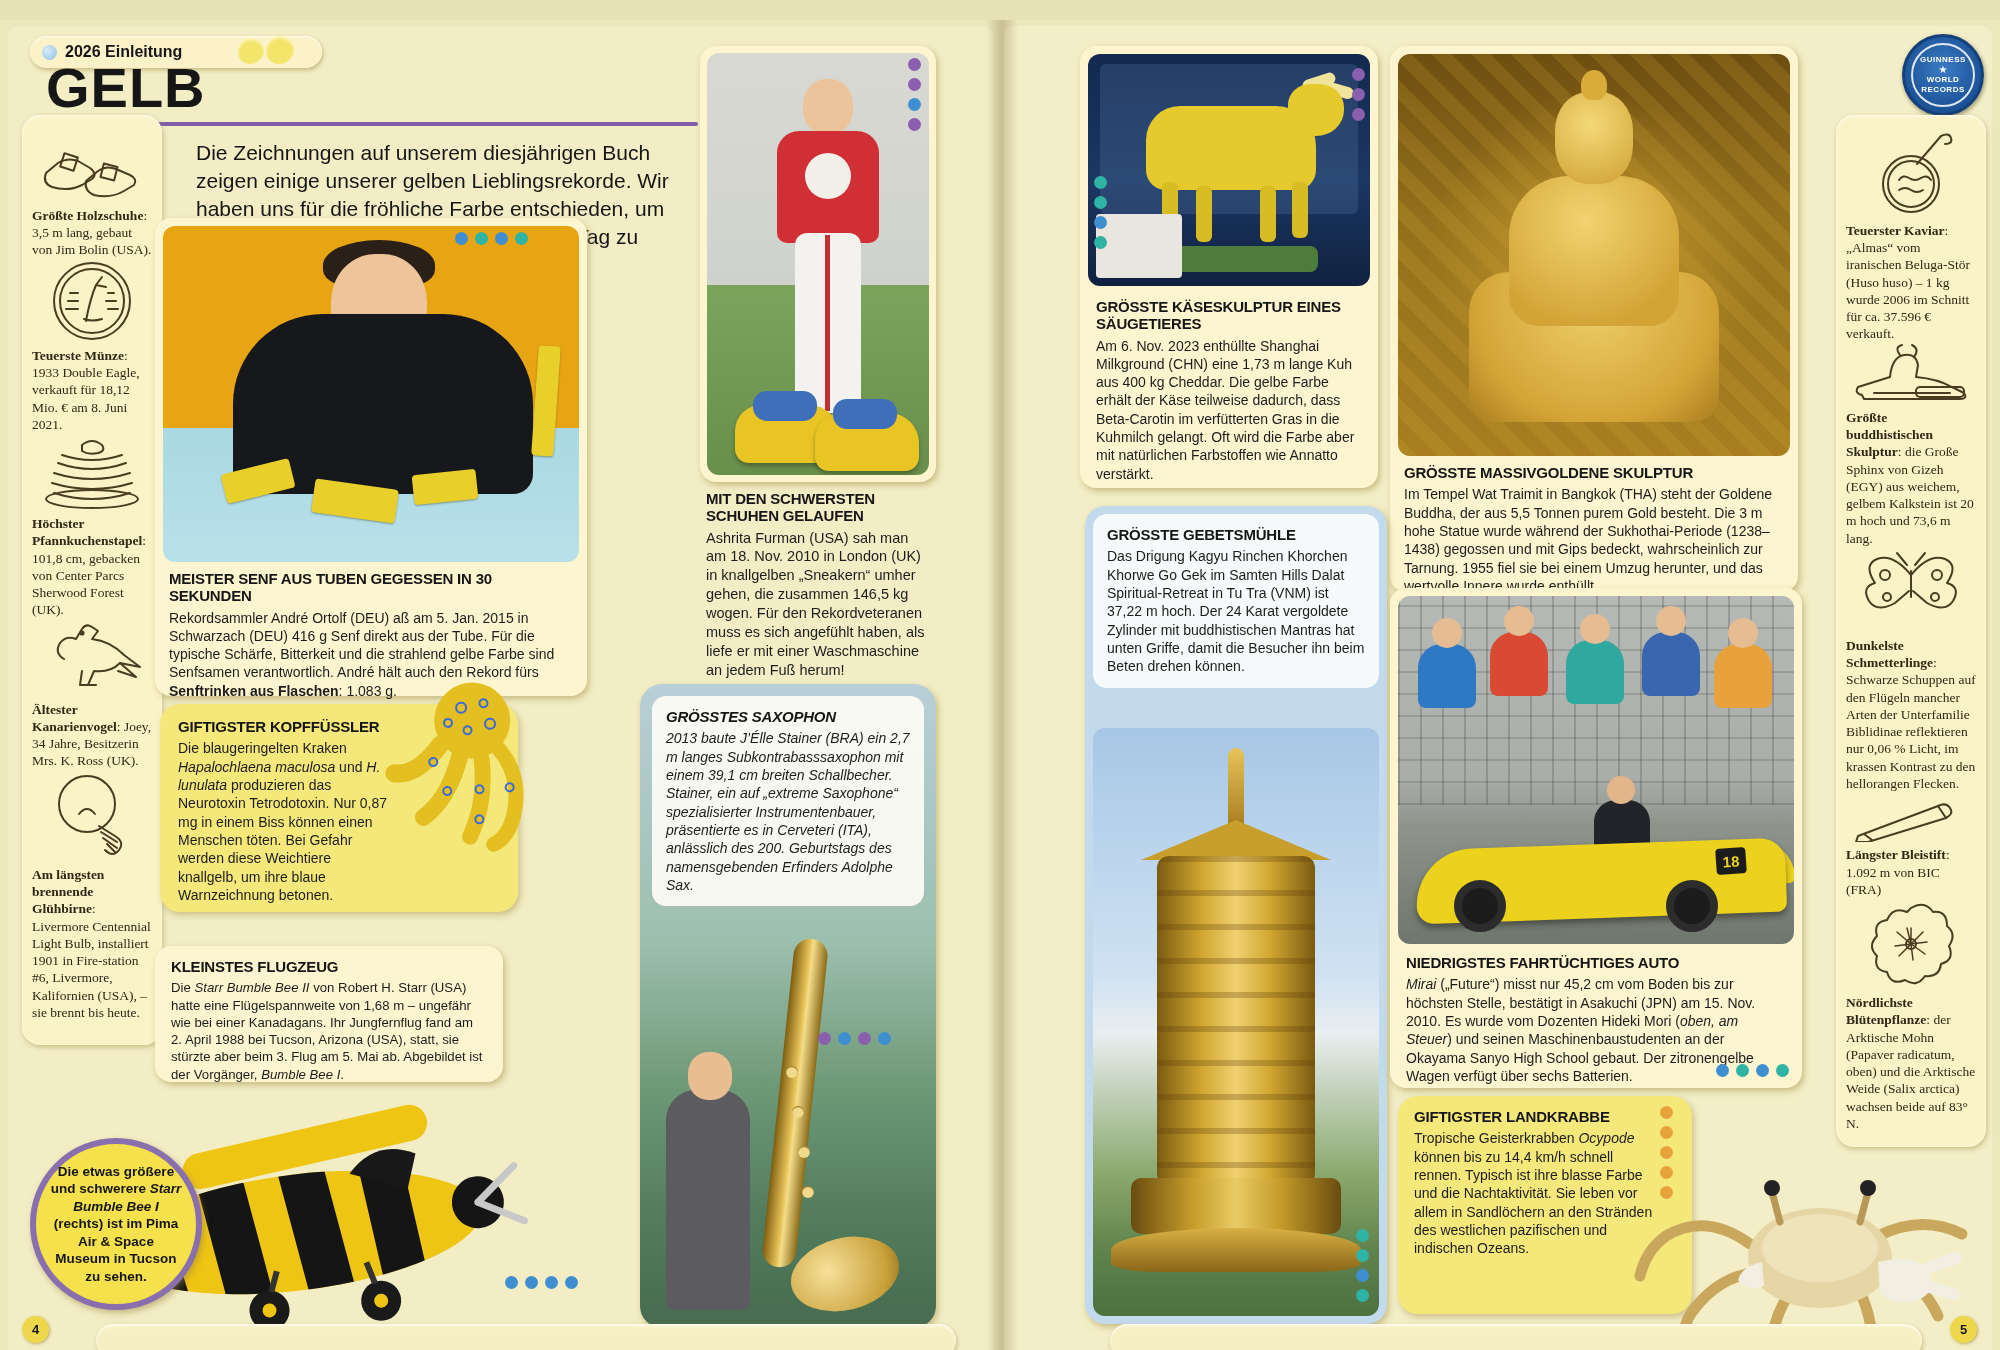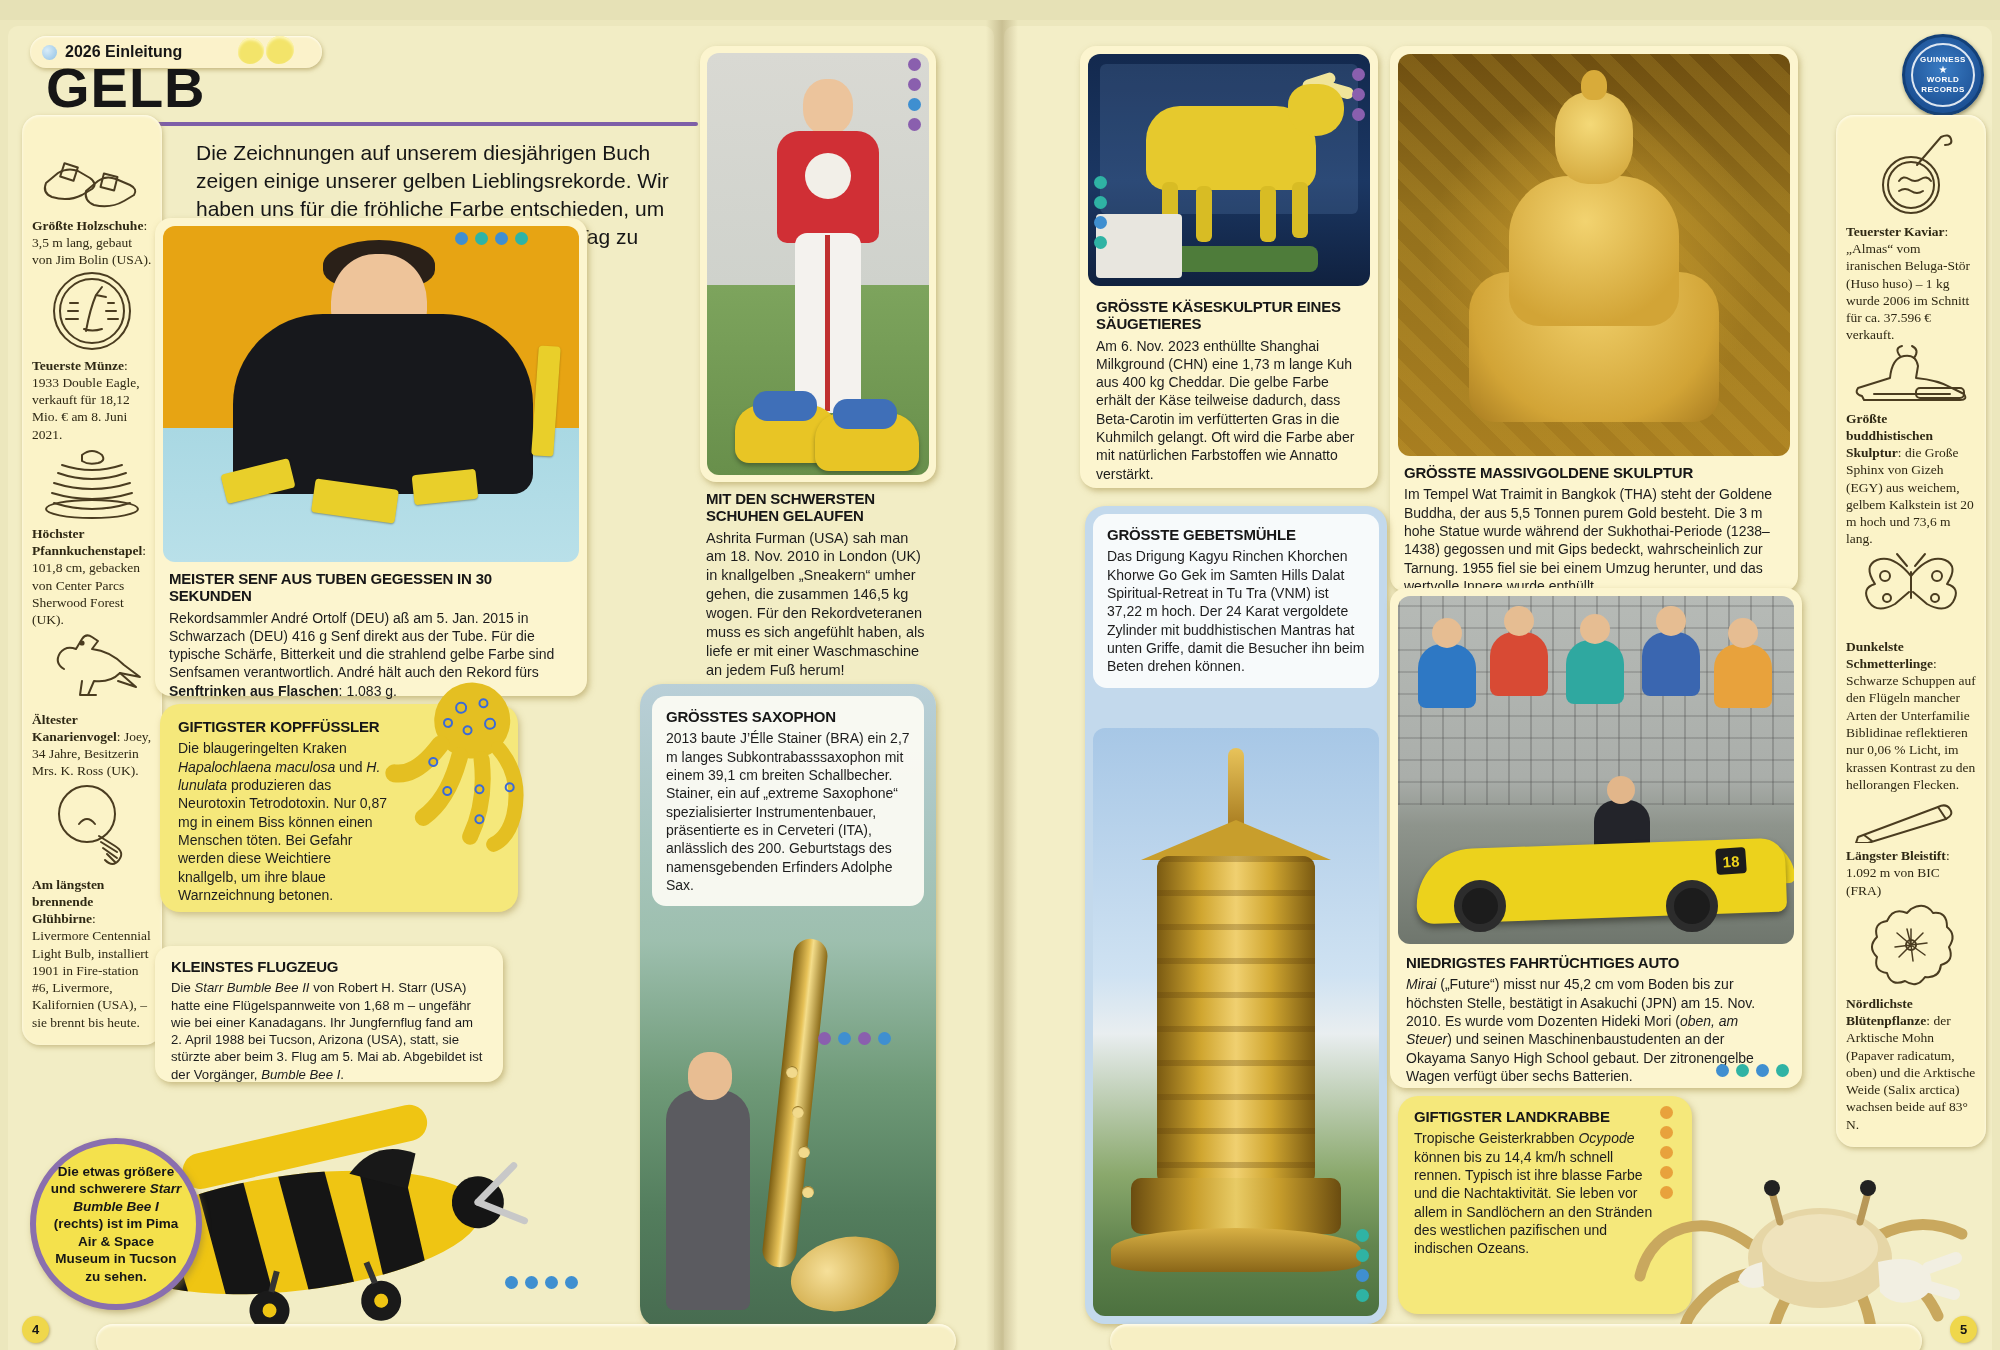--- a/index.html
+++ b/index.html
@@ -15,21 +15,21 @@
   #tab{left:30px;top:16px;width:268px;height:32px;background:#fbf2ca;border-radius:18px;
        box-shadow:1px 2px 4px rgba(160,140,70,.55), inset 0 1px 2px #fffdf0;display:flex;align-items:center;gap:8px;padding:0 12px;}
   #tab .tabdot{width:15px;height:15px;border-radius:50%;background:radial-gradient(circle at 35% 35%,#d8ecf8,#8fc0e4);}
   #tab .tabtxt{font-size:16px;font-weight:700;}
   .blob{border-radius:48% 52% 55% 45%/55% 48% 52% 45%;background:#f3e46a;box-shadow:inset 0 2px 3px #fff8c0;}
   #title{left:46px;top:40px;font-size:56px;font-weight:700;letter-spacing:1px;line-height:1;}
   #title-rule{left:30px;top:102px;width:668px;height:4px;background:#7e5fa8;border-radius:2px;}
   #intro{left:196px;top:98px;width:500px;font-size:21px;line-height:1.33;font-weight:400;}
   
   .sidebar{background:#fbf3c8;border-radius:18px;box-shadow:1px 2px 5px rgba(160,140,70,.5), inset 0 1px 3px #fffdf0;
-           display:flex;flex-direction:column;justify-content:flex-end;padding:14px 10px;box-sizing:border-box;}
+           display:flex;flex-direction:column;justify-content:center;padding:28px 10px;box-sizing:border-box;}
   #sidebar-left{left:22px;top:95px;width:140px;height:930px;}
   #sidebar-right{left:1836px;top:95px;width:150px;height:1032px;}
   .sb-item{text-align:left;}
   .sb-icon{display:flex;justify-content:center;margin-bottom:4px;}
   .sb-icon svg{stroke:#4a3c20;fill:none;stroke-width:2;stroke-linecap:round;stroke-linejoin:round;}
   .sb-cap{font-family:"Liberation Serif",serif;font-size:13.5px;line-height:1.28;margin:0;color:#2e2814;}
   .sb-cap b{font-weight:700;}
   
   .card{position:absolute;background:#fcf5cf;border-radius:16px;box-shadow:2px 3px 6px rgba(165,145,75,.55);}
   .photo{position:absolute;border-radius:12px;overflow:hidden;}
@@ -65,21 +65,21 @@
   
   #shoes-photo{background:linear-gradient(180deg,#d9d9d3 0%,#cfd2cc 55%,#7da45d 55%,#688f4b 100%);}
   .s-pants{position:absolute;left:88px;top:180px;width:66px;height:180px;background:#f4f2ee;border-radius:12px;}
   .s-stripe{position:absolute;left:118px;top:182px;width:5px;height:176px;background:#c03030;}
   .s-shirt{position:absolute;left:70px;top:78px;width:102px;height:112px;background:#d02f35;border-radius:22px 22px 10px 10px;}
   .s-logo{position:absolute;left:98px;top:100px;width:46px;height:46px;background:#f2efe8;border-radius:50%;}
   .s-head{position:absolute;left:96px;top:26px;width:50px;height:56px;background:#ecc49c;border-radius:45%;}
   .s-shoe{position:absolute;width:104px;height:58px;background:#e8c525;border-radius:26px 30px 14px 14px;box-shadow:0 3px 4px rgba(30,40,20,.4);}
   .s-shoe:before{content:"";position:absolute;left:18px;top:-14px;width:64px;height:30px;background:#3f6fb8;border-radius:14px;}
   
-  #sax-card{background:linear-gradient(180deg,#b9cfd8 0%,#9dbfae 40%,#6f9a78 62%,#537d5d 82%,#476b50 100%);}
+  #sax-card{background:linear-gradient(180deg,#b9cfd8 0%,#9dbfae 40%,#6f9a78 62%,#537d5d 82%,#476b50 100%);font-style:italic;}
   .x-man{position:absolute;left:26px;bottom:18px;width:84px;height:220px;background:#5b5b60;border-radius:30px 30px 8px 8px;}
   .x-head{position:absolute;left:48px;bottom:228px;width:44px;height:48px;background:#e8bd92;border-radius:45%;}
   .x-sax{position:absolute;left:138px;bottom:60px;width:34px;height:330px;border-radius:17px;
          background:linear-gradient(90deg,#7c5e12,#e6c157 45%,#f4dd8a 55%,#8a6a18);transform:rotate(6deg);}
   .x-bell{position:absolute;left:150px;bottom:18px;width:110px;height:72px;border-radius:50%;
           background:radial-gradient(circle at 35% 40%,#f6e09a,#caa23c 70%,#8a6a18);transform:rotate(-14deg);}
   .x-key{position:absolute;width:12px;height:12px;border-radius:50%;background:#f2da8c;box-shadow:inset 0 1px 1px #8a6a18;}
   
   #cow-photo{background:linear-gradient(180deg,#13294e 0%,#1b3763 55%,#10213f 100%);}
   .c-glass{position:absolute;left:12px;top:10px;right:12px;height:150px;background:rgba(120,160,210,.18);border-radius:6px;}

